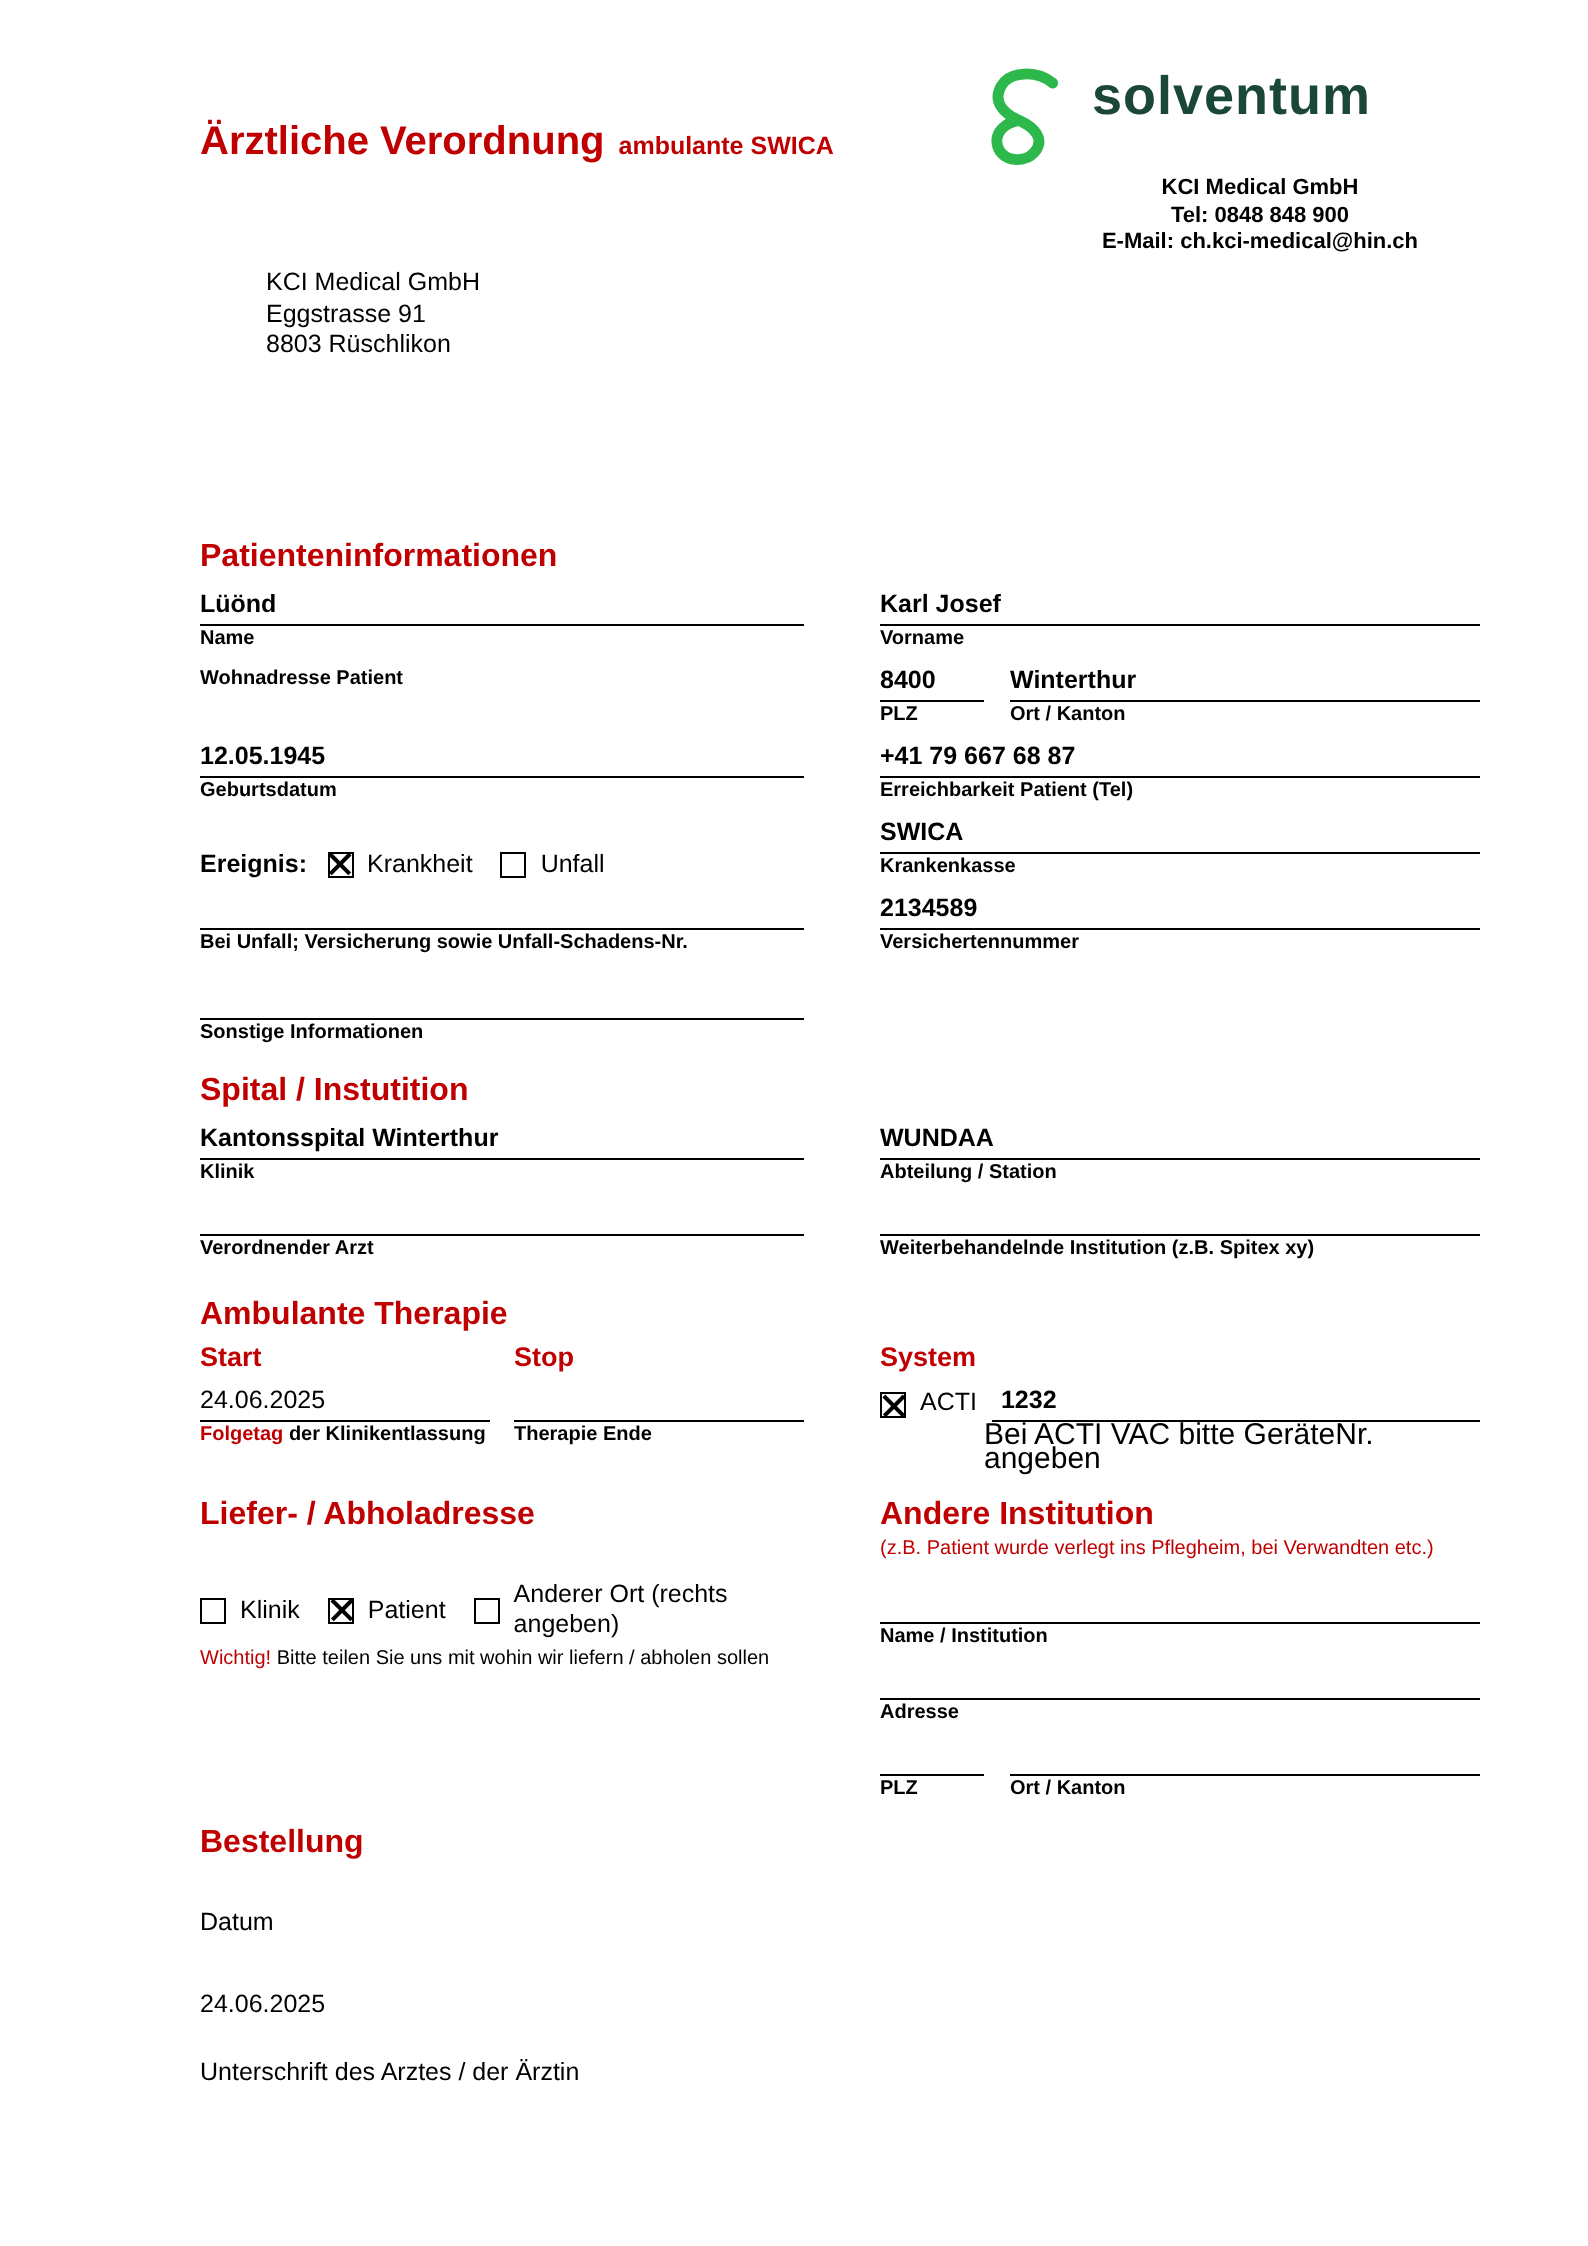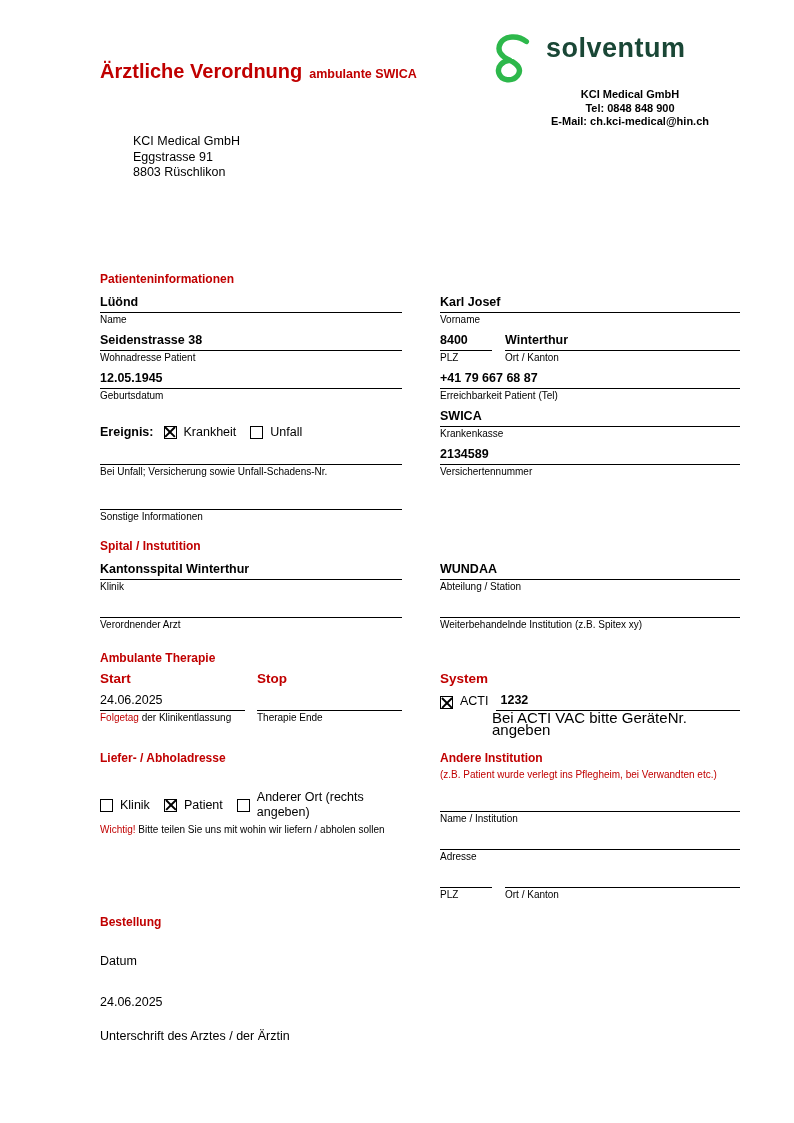--- a/index.html
+++ b/index.html
@@ -13,29 +13,29 @@
   
   .title-row{left:100px;top:60px;}
   .title-main{font-size:20px;font-weight:bold;color:var(--accent);}
   .title-sub{font-size:12.5px;font-weight:bold;color:var(--accent);margin-left:7px;}
   .logo-row{left:488px;top:33px;display:flex;align-items:flex-start;}
   .logo-word{font-size:27px;font-weight:600;color:var(--brand-dark);letter-spacing:.5px;margin-left:8px;}
   .contact-block{left:480px;top:88px;width:300px;text-align:center;font-size:11px;font-weight:bold;line-height:13.5px;}
   .sender-block{left:133px;top:134px;font-size:12.5px;line-height:15.5px;}
   
   .form-body{left:100px;top:271px;width:640px;}
-  .sec-h{font-size:12px;font-weight:bold;color:var(--accent);margin:0 0 8px 0;line-height:16px;}
+  .sec-h{font-size:16px;font-weight:bold;color:var(--accent);margin:0 0 8px 0;line-height:16px;}
   .two-col{display:flex;}
   .cl{width:302px;margin-right:38px;}
   .cr{width:300px;}
   .field{margin-bottom:7px;}
   .field .val{font-weight:bold;font-size:12.5px;min-height:15px;line-height:15px;padding-bottom:2px;border-bottom:1px solid #000;}
   .field .val.plain{font-weight:normal;}
   .field.tall .val{min-height:22px;}
-  .field .lab{font-size:10px;line-height:12px;padding-top:1px;}
+  .field .lab{font-size:10px;line-height:12px;padding-top:1px;font-weight:bold;}
   .split{display:flex;}
   .split .f-plz{width:52px;margin-right:13px;}
   .split .f-ort{flex:1;}
   .inline-row{font-size:12.5px;line-height:15px;display:flex;align-items:center;}
   .inline-row .bold{font-weight:bold;}
   .cb{display:inline-block;width:11px;height:11px;border:1.4px solid #000;position:relative;box-sizing:content-box;flex:none;}
   .cb.checked::before,.cb.checked::after{content:"";position:absolute;left:-1.2px;top:4.8px;width:14px;height:1.7px;background:#000;}
   .cb.checked::before{transform:rotate(45deg);}
   .cb.checked::after{transform:rotate(-45deg);}
   .opt-lab{margin:0 14px 0 7px;}
@@ -95,21 +95,20 @@
         <div class="lab">Name</div>
       </div>
       <div class="cr field">
         <div class="val">Karl Josef</div>
         <div class="lab">Vorname</div>
       </div>
     </div>
 
     <div class="two-col">
       <div class="cl field">
-        <div class="val">Seidenstrasse 38</div>
         <div class="lab">Wohnadresse Patient</div>
       </div>
       <div class="cr split">
         <div class="f-plz field">
           <div class="val">8400</div>
           <div class="lab">PLZ</div>
         </div>
         <div class="f-ort field">
           <div class="val">Winterthur</div>
           <div class="lab">Ort / Kanton</div>

